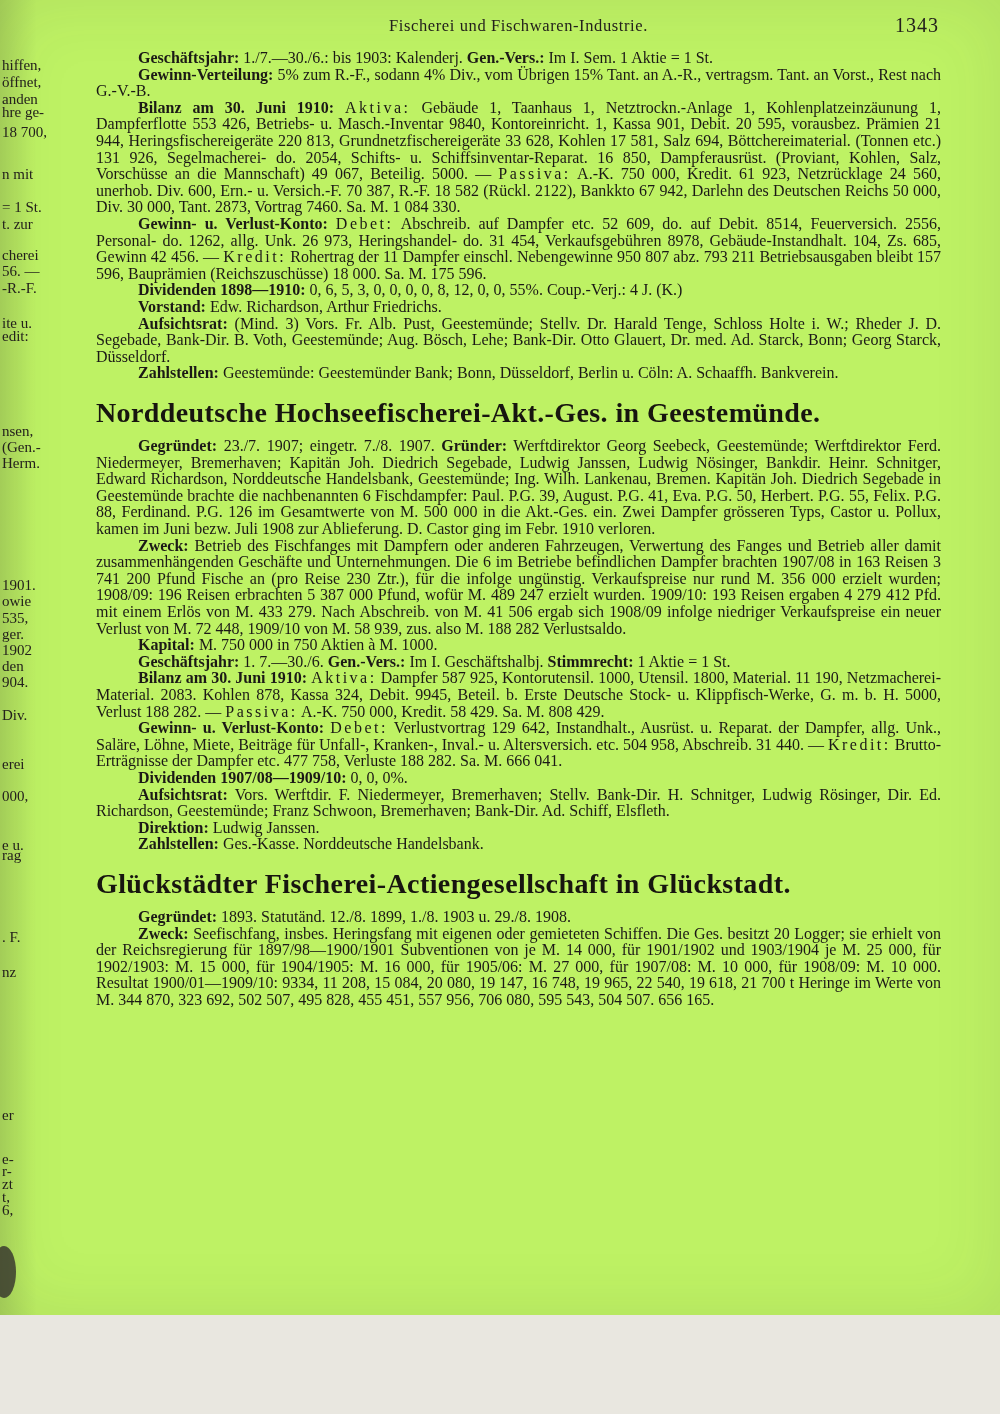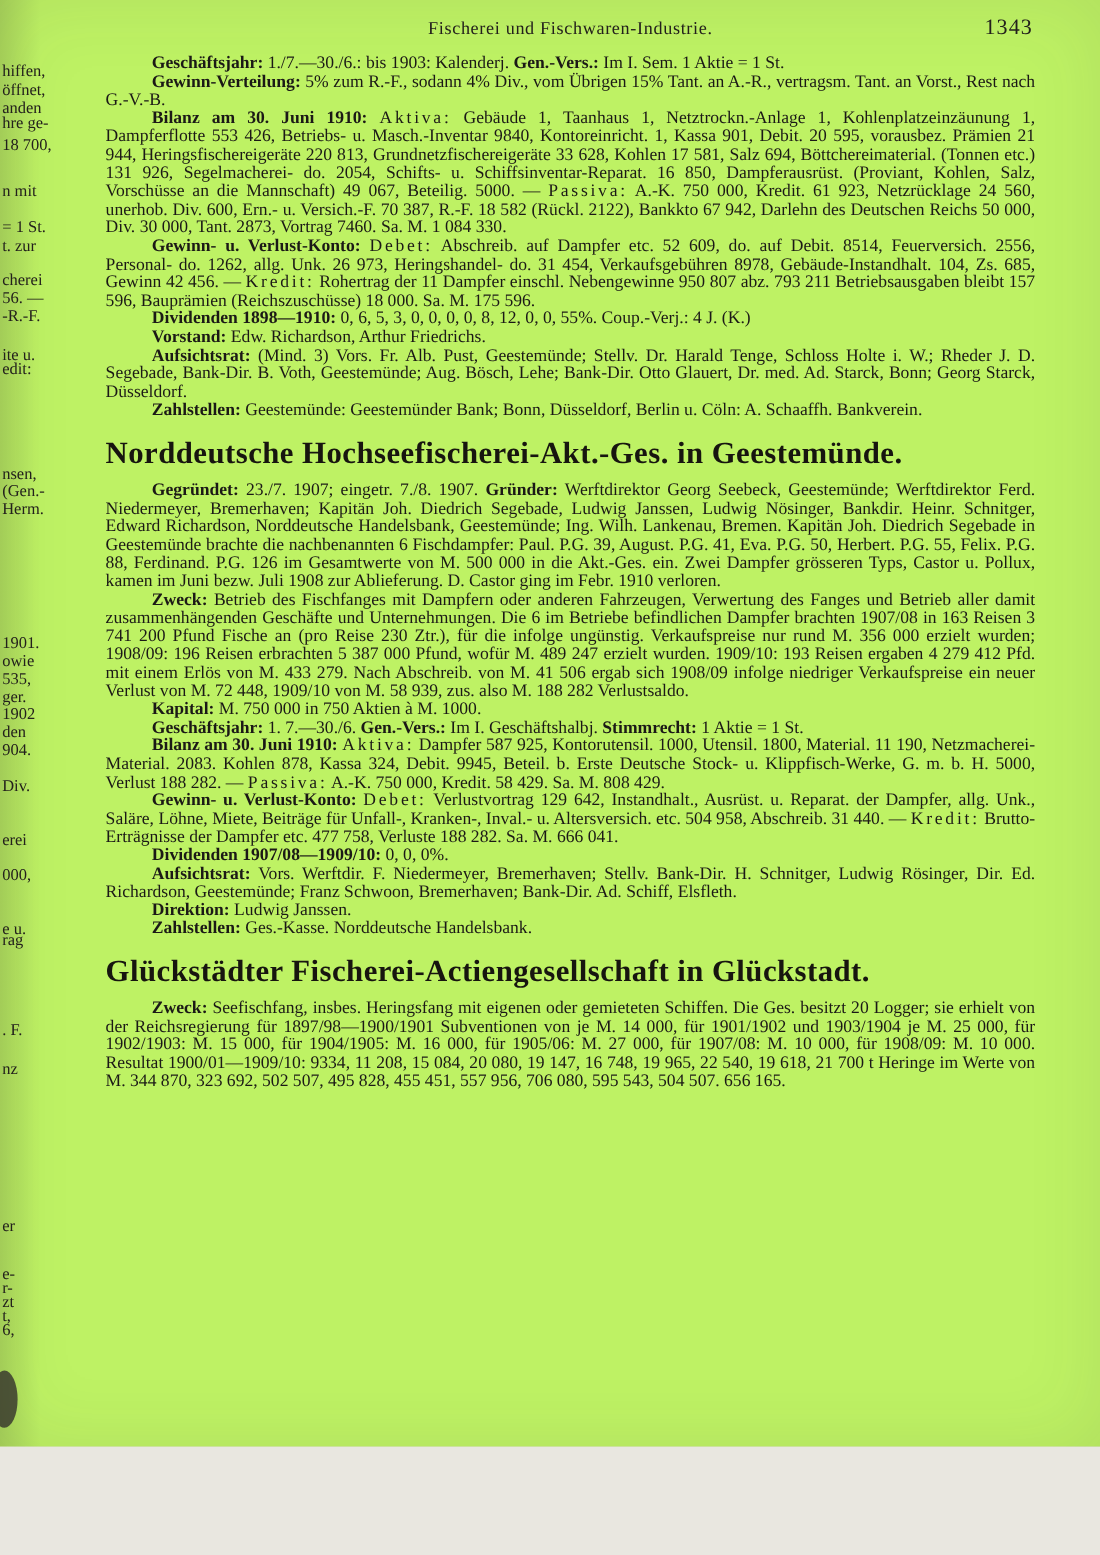--- a/index.html
+++ b/index.html
@@ -120,17 +120,18 @@
         <p class="para"><span class="lbl">Geschäftsjahr:</span><span class="run"> 1. 7.—30./6. </span><span class="lbl">Gen.-Vers.:</span><span class="run"> Im I. Geschäftshalbj. </span><span class="lbl">Stimmrecht:</span><span class="run"> 1 Aktie = 1 St.</span></p>
         <p class="para"><span class="lbl">Bilanz am 30. Juni 1910:</span><span class="run"> </span><span class="sp">Aktiva:</span><span class="run"> Dampfer 587 925, Kontorutensil. 1000, Utensil. 1800, Material. 11 190, Netzmacherei-Material. 2083. Kohlen 878, Kassa 324, Debit. 9945, Beteil. b. Erste Deutsche Stock- u. Klippfisch-Werke, G. m. b. H. 5000, Verlust 188 282. — </span><span class="sp">Passiva:</span><span class="run"> A.-K. 750 000, Kredit. 58 429. Sa. M. 808 429.</span></p>
         <p class="para"><span class="lbl">Gewinn- u. Verlust-Konto:</span><span class="run"> </span><span class="sp">Debet:</span><span class="run"> Verlustvortrag 129 642, Instandhalt., Ausrüst. u. Reparat. der Dampfer, allg. Unk., Saläre, Löhne, Miete, Beiträge für Unfall-, Kranken-, Inval.- u. Altersversich. etc. 504 958, Abschreib. 31 440. — </span><span class="sp">Kredit:</span><span class="run"> Brutto-Erträgnisse der Dampfer etc. 477 758, Verluste 188 282. Sa. M. 666 041.</span></p>
         <p class="para"><span class="lbl">Dividenden 1907/08—1909/10:</span><span class="run"> 0, 0, 0%.</span></p>
         <p class="para"><span class="lbl">Aufsichtsrat:</span><span class="run"> Vors. Werftdir. F. Niedermeyer, Bremerhaven; Stellv. Bank-Dir. H. Schnitger, Ludwig Rösinger, Dir. Ed. Richardson, Geestemünde; Franz Schwoon, Bremerhaven; Bank-Dir. Ad. Schiff, Elsfleth.</span></p>
         <p class="para"><span class="lbl">Direktion:</span><span class="run"> Ludwig Janssen.</span></p>
         <p class="para"><span class="lbl">Zahlstellen:</span><span class="run"> Ges.-Kasse. Norddeutsche Handelsbank.</span></p>
       </section>
       <section>
         <h2 class="section-heading">Glückstädter Fischerei-Actiengesellschaft in Glückstadt.</h2>
+        <p class="para"><span class="lbl">Gegründet:</span><span class="run"> 1893. Statutänd. 12./8. 1899, 1./8. 1903 u. 29./8. 1908.</span></p>
         <p class="para"><span class="lbl">Zweck:</span><span class="run"> Seefischfang, insbes. Heringsfang mit eigenen oder gemieteten Schiffen. Die Ges. besitzt 20 Logger; sie erhielt von der Reichsregierung für 1897/98—1900/1901 Subventionen von je M. 14 000, für 1901/1902 und 1903/1904 je M. 25 000, für 1902/1903: M. 15 000, für 1904/1905: M. 16 000, für 1905/06: M. 27 000, für 1907/08: M. 10 000, für 1908/09: M. 10 000. Resultat 1900/01—1909/10: 9334, 11 208, 15 084, 20 080, 19 147, 16 748, 19 965, 22 540, 19 618, 21 700 t Heringe im Werte von M. 344 870, 323 692, 502 507, 495 828, 455 451, 557 956, 706 080, 595 543, 504 507. 656 165.</span></p>
       </section>
     </main>
   <div class="blot"></div>
 </div>
 
 </body></html>

